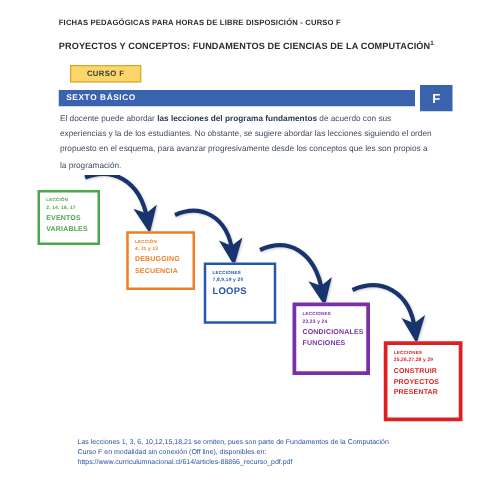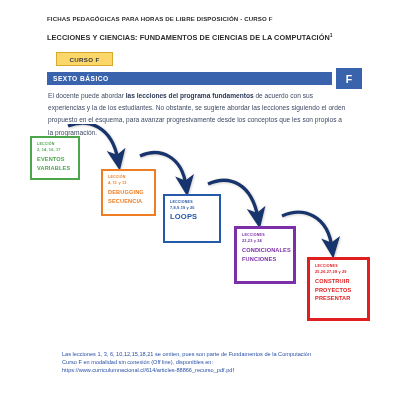--- a/index.html
+++ b/index.html
@@ -106,21 +106,21 @@
     font-size: 6.6px;
     line-height: 12.2px;
     color: #3f4a63;
     text-align: left;
   }
   .intro b { font-weight: bold; color: #2c3857; }
 
   
   .diagram {
     position: absolute;
-    left: 0; top: 124px;
+    left: 0; top: 140px;
     width: 320px;
     height: 205px;
   }
   .arrows-svg {
     position: absolute;
     left: 0; top: 0;
     width: 400px;
     height: 205px;
   }
 
@@ -210,21 +210,21 @@
   }
   .footnote .url { color: #2a52a8; }
 </style>
 </head>
 <body>
 
 <div class="page">
 
   <div class="hdr-line1">FICHAS PEDAGÓGICAS PARA HORAS DE LIBRE DISPOSICIÓN - CURSO F</div>
 
-  <div class="hdr-line2"><span>LECCIONES Y CIENCIAS: FUNDAMENTOS DE CIENCIAS DE LA COMPUTACIÓN</span><span class="sup">1</span></div>
+  <div class="hdr-line2"><span>PROYECTOS Y CONCEPTOS: FUNDAMENTOS DE CIENCIAS DE LA COMPUTACIÓN</span><span class="sup">1</span></div>
 
   <div class="curso-chip">
     <span>CURSO F</span>
   </div>
 
   <div class="banner">
     <span class="banner-text">SEXTO BÁSICO</span>
   </div>
   <div class="badge-f">
     <span>F</span>

